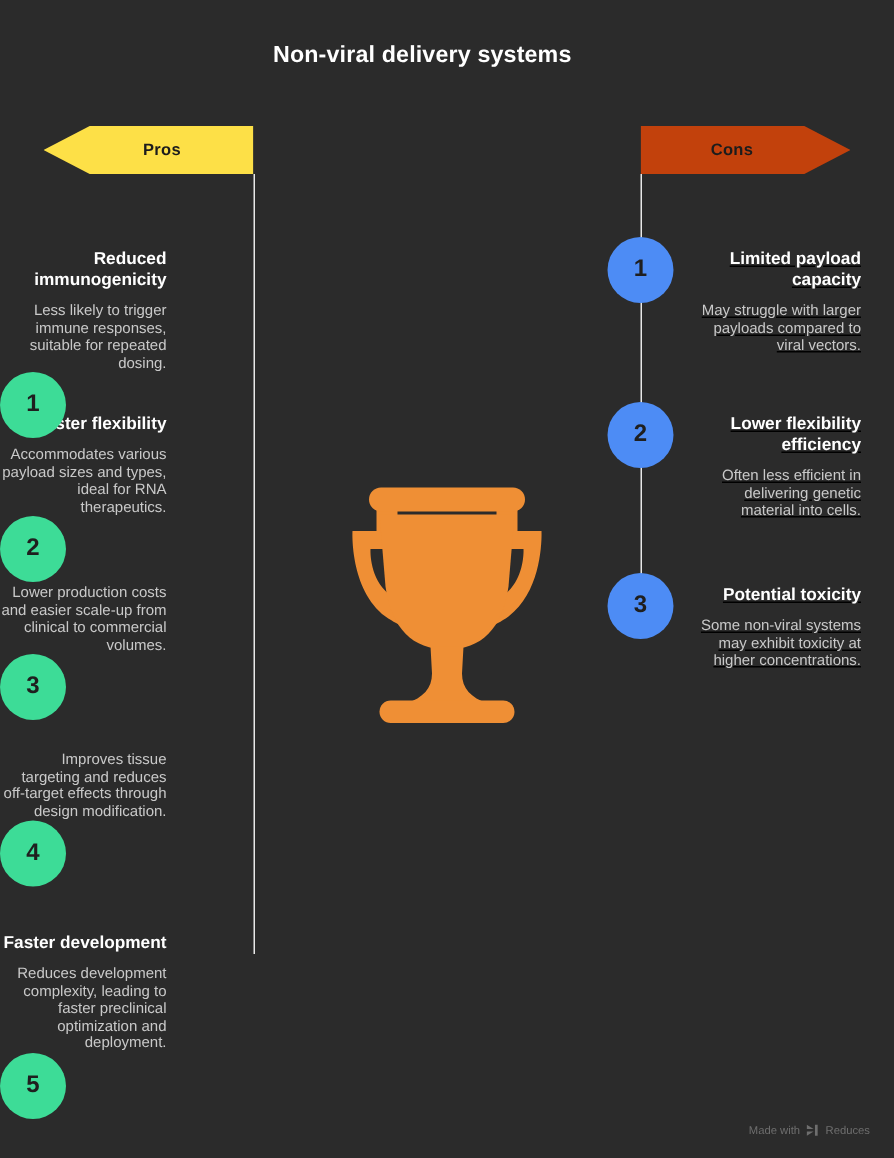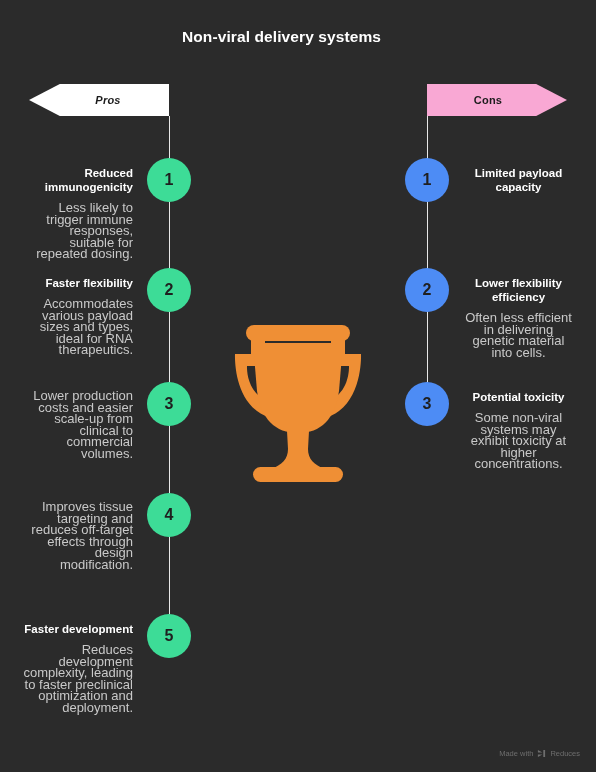--- a/index.html
+++ b/index.html
@@ -43,50 +43,49 @@
     display: flex;
     align-items: center;
     justify-content: center;
     font-size: 11px;
     font-weight: bold;
     color: #1c1c1c;
     letter-spacing: 0.2px;
   }
   .banner-pros {
     left: 29px;
-    background: #ffffff;
+    background: #fde047;
     clip-path: polygon(0% 50%, 22% 0%, 100% 0%, 100% 100%, 22% 100%);
     padding-left: 18px;
     box-sizing: border-box;
-    font-style: italic;
   }
   .banner-cons {
     left: 427px;
-    background: #f9a8d4;
+    background: #c2410c;
     clip-path: polygon(0% 0%, 78% 0%, 100% 50%, 78% 100%, 0% 100%);
     padding-right: 18px;
     box-sizing: border-box;
   }
 
   
   .spine {
     position: absolute;
     width: 1.5px;
     background: #e8e8e8;
   }
   .spine-left  { left: 168.5px; top: 116px; height: 520px; }
   .spine-right { left: 426.5px; top: 116px; height: 282px; }
 
   
   .row {
     position: absolute;
     display: flex;
     align-items: flex-start;
   }
-  .row-left  { left: 0;     width: 191px; flex-direction: row; justify-content: flex-end; }
+  .row-left  { left: 0;     width: 191px; flex-direction: column; }
   .row-right { left: 405px; width: 191px; flex-direction: row; }
 
   .marker {
     width: 44px;
     height: 44px;
     border-radius: 50%;
     flex: 0 0 44px;
     display: flex;
     align-items: center;
     justify-content: center;
@@ -97,32 +96,32 @@
     z-index: 2;
   }
   .marker-pros { background: #3ddc97; }
   .marker-cons { background: #4d8cf5; }
 
   .content {
     width: 125px;
     box-sizing: border-box;
   }
   .row-left  .content { text-align: right; padding-right: 14px; }
-  .row-right .content { text-align: center;  padding-left: 14px; }
+  .row-right .content { text-align: right;  padding-left: 14px; text-decoration: underline; }
 
   .item-title {
     color: #ffffff;
     font-size: 11.5px;
     font-weight: bold;
     line-height: 14px;
     margin-top: 8px;
   }
   .item-desc {
     color: #c9c9c9;
-    font-size: 13px;
+    font-size: 10px;
     line-height: 11.5px;
     margin-top: 8px;
   }
 
   
   .trophy {
     position: absolute;
     left: 213px;
     top: 307px;
     width: 170px;
@@ -195,20 +194,21 @@
       <div class="item-title">Faster development</div>
       <div class="item-desc">Reduces development complexity, leading to faster preclinical optimization and deployment.</div>
     </div>
     <div class="marker marker-pros">5</div>
   </div>
 
   <div class="row row-right" style="top:158px">
     <div class="marker marker-cons">1</div>
     <div class="content">
       <div class="item-title">Limited payload capacity</div>
+      <div class="item-desc">May struggle with larger payloads compared to viral vectors.</div>
     </div>
   </div>
 
   <div class="row row-right" style="top:268px">
     <div class="marker marker-cons">2</div>
     <div class="content">
       <div class="item-title">Lower flexibility efficiency</div>
       <div class="item-desc">Often less efficient in delivering genetic material into cells.</div>
     </div>
   </div>

